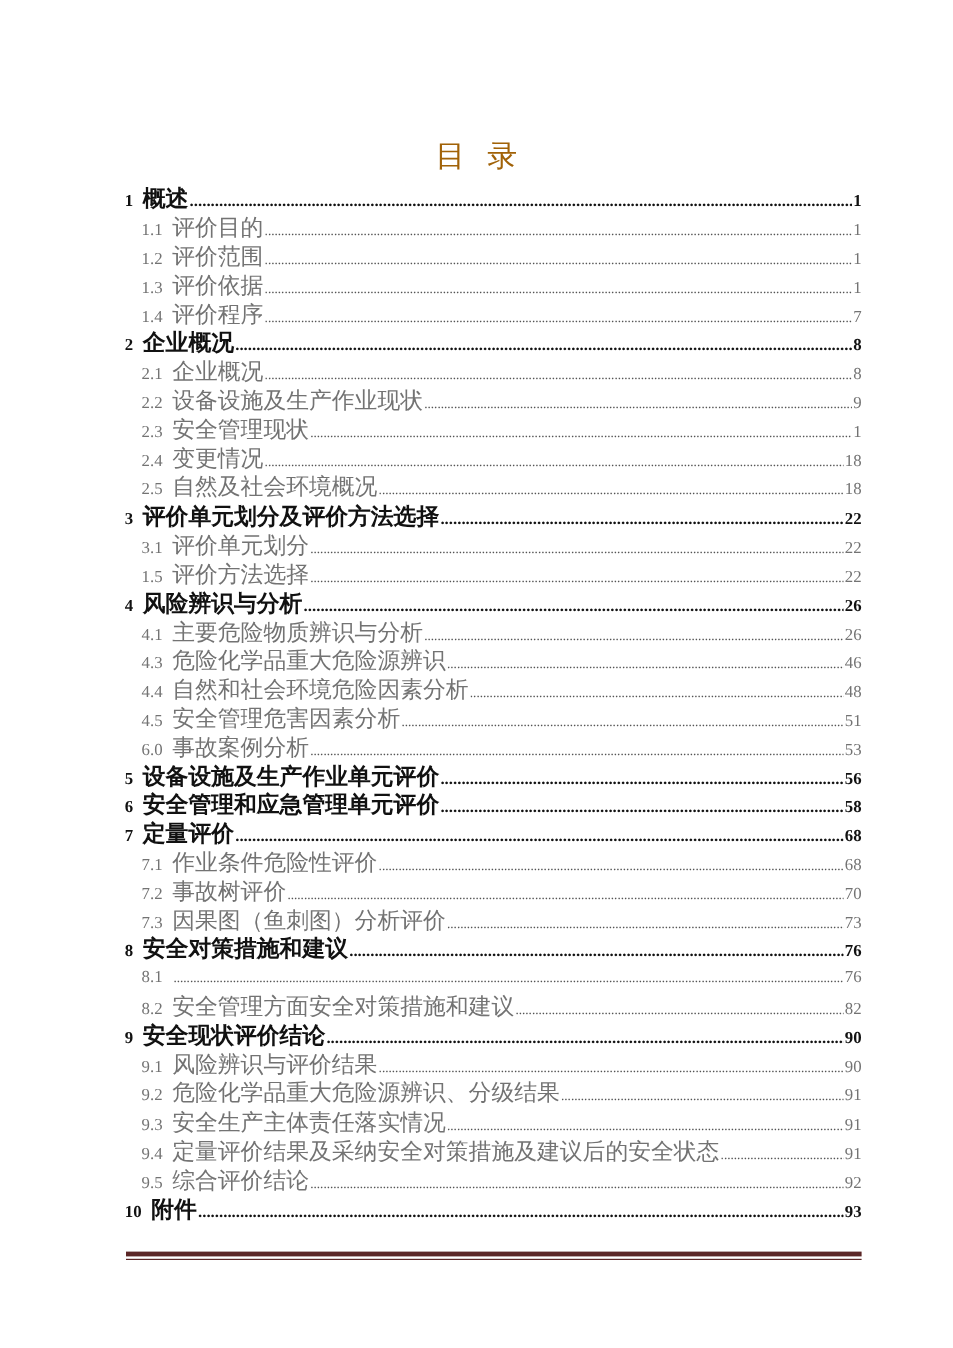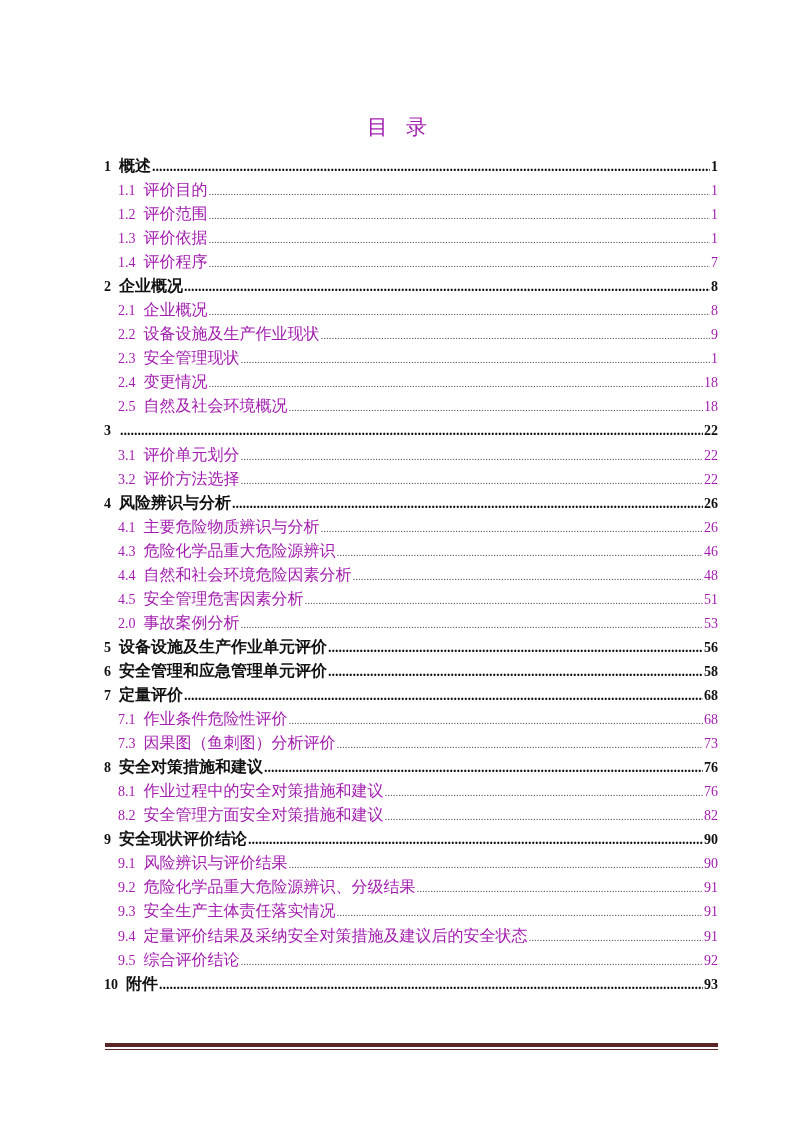--- a/index.html
+++ b/index.html
@@ -15,24 +15,24 @@
       font-family: "Liberation Serif", "DejaVu Serif", serif;
       color: #1a1a1a;
     }
     .page-title {
       position: absolute;
       top: 113px;
       left: 0;
       width: 794px;
       text-align: center;
       font-family: "DejaVu Sans", "Liberation Sans", sans-serif;
-      font-size: 21px;
+      font-size: 25px;
       letter-spacing: 18px;
       text-indent: 18px;
-      color: #a21caf;
+      color: #a16207;
     }
     .toc {
       position: absolute;
       top: 154px;
       left: 104px;
       width: 614px;
     }
     .toc-row {
       display: flex;
       align-items: baseline;
@@ -41,30 +41,30 @@
       white-space: nowrap;
     }
     .toc-row.level-1 {
       font-weight: bold;
       font-size: 14px;
       color: #111;
     }
     .toc-row.level-2 {
       padding-left: 14px;
       font-size: 14px;
-      color: #a21caf;
+      color: #737373;
     }
     .toc-num {
       flex: 0 0 auto;
       margin-right: 8px;
     }
     .toc-label {
       flex: 0 0 auto;
       font-family: "DejaVu Sans", "Liberation Sans", sans-serif;
-      font-size: 16px;
+      font-size: 19px;
       text-align: right;
     }
     .level-1 .toc-label {
       font-weight: bold;
     }
     .toc-leader {
       flex: 1 1 auto;
       overflow: hidden;
       margin: 0 1px;
       letter-spacing: 0px;
@@ -168,31 +168,32 @@
       <span class="toc-page">18</span>
     </div>
     <div class="toc-row level-2">
       <span class="toc-num">2.5</span>
       <span class="toc-label">自然及社会环境概况</span>
       <span class="toc-leader"></span>
       <span class="toc-page">18</span>
     </div>
     <div class="toc-row level-1">
       <span class="toc-num">3</span>
+      <span class="toc-label">评价单元划分及评价方法选择</span>
       <span class="toc-leader"></span>
       <span class="toc-page">22</span>
     </div>
     <div class="toc-row level-2">
       <span class="toc-num">3.1</span>
       <span class="toc-label">评价单元划分</span>
       <span class="toc-leader"></span>
       <span class="toc-page">22</span>
     </div>
     <div class="toc-row level-2">
-      <span class="toc-num">3.2</span>
+      <span class="toc-num">1.5</span>
       <span class="toc-label">评价方法选择</span>
       <span class="toc-leader"></span>
       <span class="toc-page">22</span>
     </div>
     <div class="toc-row level-1">
       <span class="toc-num">4</span>
       <span class="toc-label">风险辨识与分析</span>
       <span class="toc-leader"></span>
       <span class="toc-page">26</span>
     </div>
@@ -214,21 +215,21 @@
       <span class="toc-leader"></span>
       <span class="toc-page">48</span>
     </div>
     <div class="toc-row level-2">
       <span class="toc-num">4.5</span>
       <span class="toc-label">安全管理危害因素分析</span>
       <span class="toc-leader"></span>
       <span class="toc-page">51</span>
     </div>
     <div class="toc-row level-2">
-      <span class="toc-num">2.0</span>
+      <span class="toc-num">6.0</span>
       <span class="toc-label">事故案例分析</span>
       <span class="toc-leader"></span>
       <span class="toc-page">53</span>
     </div>
     <div class="toc-row level-1">
       <span class="toc-num">5</span>
       <span class="toc-label">设备设施及生产作业单元评价</span>
       <span class="toc-leader"></span>
       <span class="toc-page">56</span>
     </div>
@@ -244,34 +245,39 @@
       <span class="toc-leader"></span>
       <span class="toc-page">68</span>
     </div>
     <div class="toc-row level-2">
       <span class="toc-num">7.1</span>
       <span class="toc-label">作业条件危险性评价</span>
       <span class="toc-leader"></span>
       <span class="toc-page">68</span>
     </div>
     <div class="toc-row level-2">
+      <span class="toc-num">7.2</span>
+      <span class="toc-label">事故树评价</span>
+      <span class="toc-leader"></span>
+      <span class="toc-page">70</span>
+    </div>
+    <div class="toc-row level-2">
       <span class="toc-num">7.3</span>
       <span class="toc-label">因果图（鱼刺图）分析评价</span>
       <span class="toc-leader"></span>
       <span class="toc-page">73</span>
     </div>
     <div class="toc-row level-1">
       <span class="toc-num">8</span>
       <span class="toc-label">安全对策措施和建议</span>
       <span class="toc-leader"></span>
       <span class="toc-page">76</span>
     </div>
     <div class="toc-row level-2">
       <span class="toc-num">8.1</span>
-      <span class="toc-label">作业过程中的安全对策措施和建议</span>
       <span class="toc-leader"></span>
       <span class="toc-page">76</span>
     </div>
     <div class="toc-row level-2">
       <span class="toc-num">8.2</span>
       <span class="toc-label">安全管理方面安全对策措施和建议</span>
       <span class="toc-leader"></span>
       <span class="toc-page">82</span>
     </div>
     <div class="toc-row level-1">

